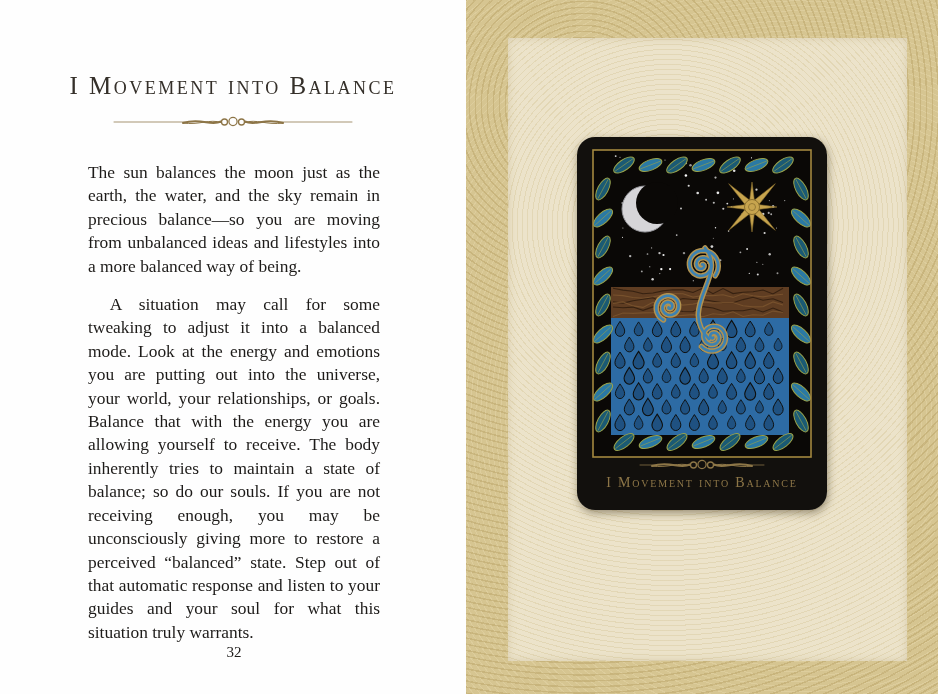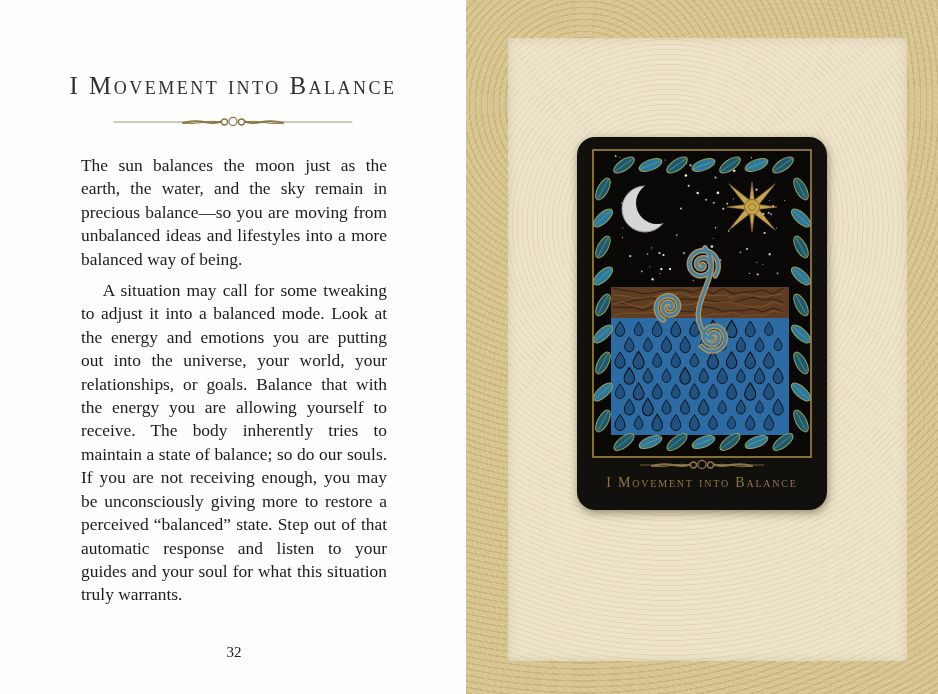--- a/index.html
+++ b/index.html
@@ -15,21 +15,21 @@
   .page-title{
     position:absolute;left:20px;right:20px;top:72px;margin:0;
     text-align:center;font-variant:small-caps;font-weight:normal;
     font-size:25px;letter-spacing:2.5px;color:#35302a;
   }
   .title-divider{position:absolute;left:111px;top:113px;}
   .body-text{
     position:absolute;left:73px;top:146px;width:322px;
     font-size:17.4px;line-height:23.4px;color:#1d1b19;text-align:justify;
   }
-  .body-text p{margin:8px;}
+  .body-text p{margin:15px;}
   .body-text p + p{text-indent:1.25em;}
   .page-number{
     position:absolute;left:73px;top:644px;width:322px;
     text-align:center;font-size:15px;color:#1d1b19;
   }
 
   
   .right-page{
     position:absolute;left:466px;top:0;width:472px;height:694px;
     background-color:#d6c591;

